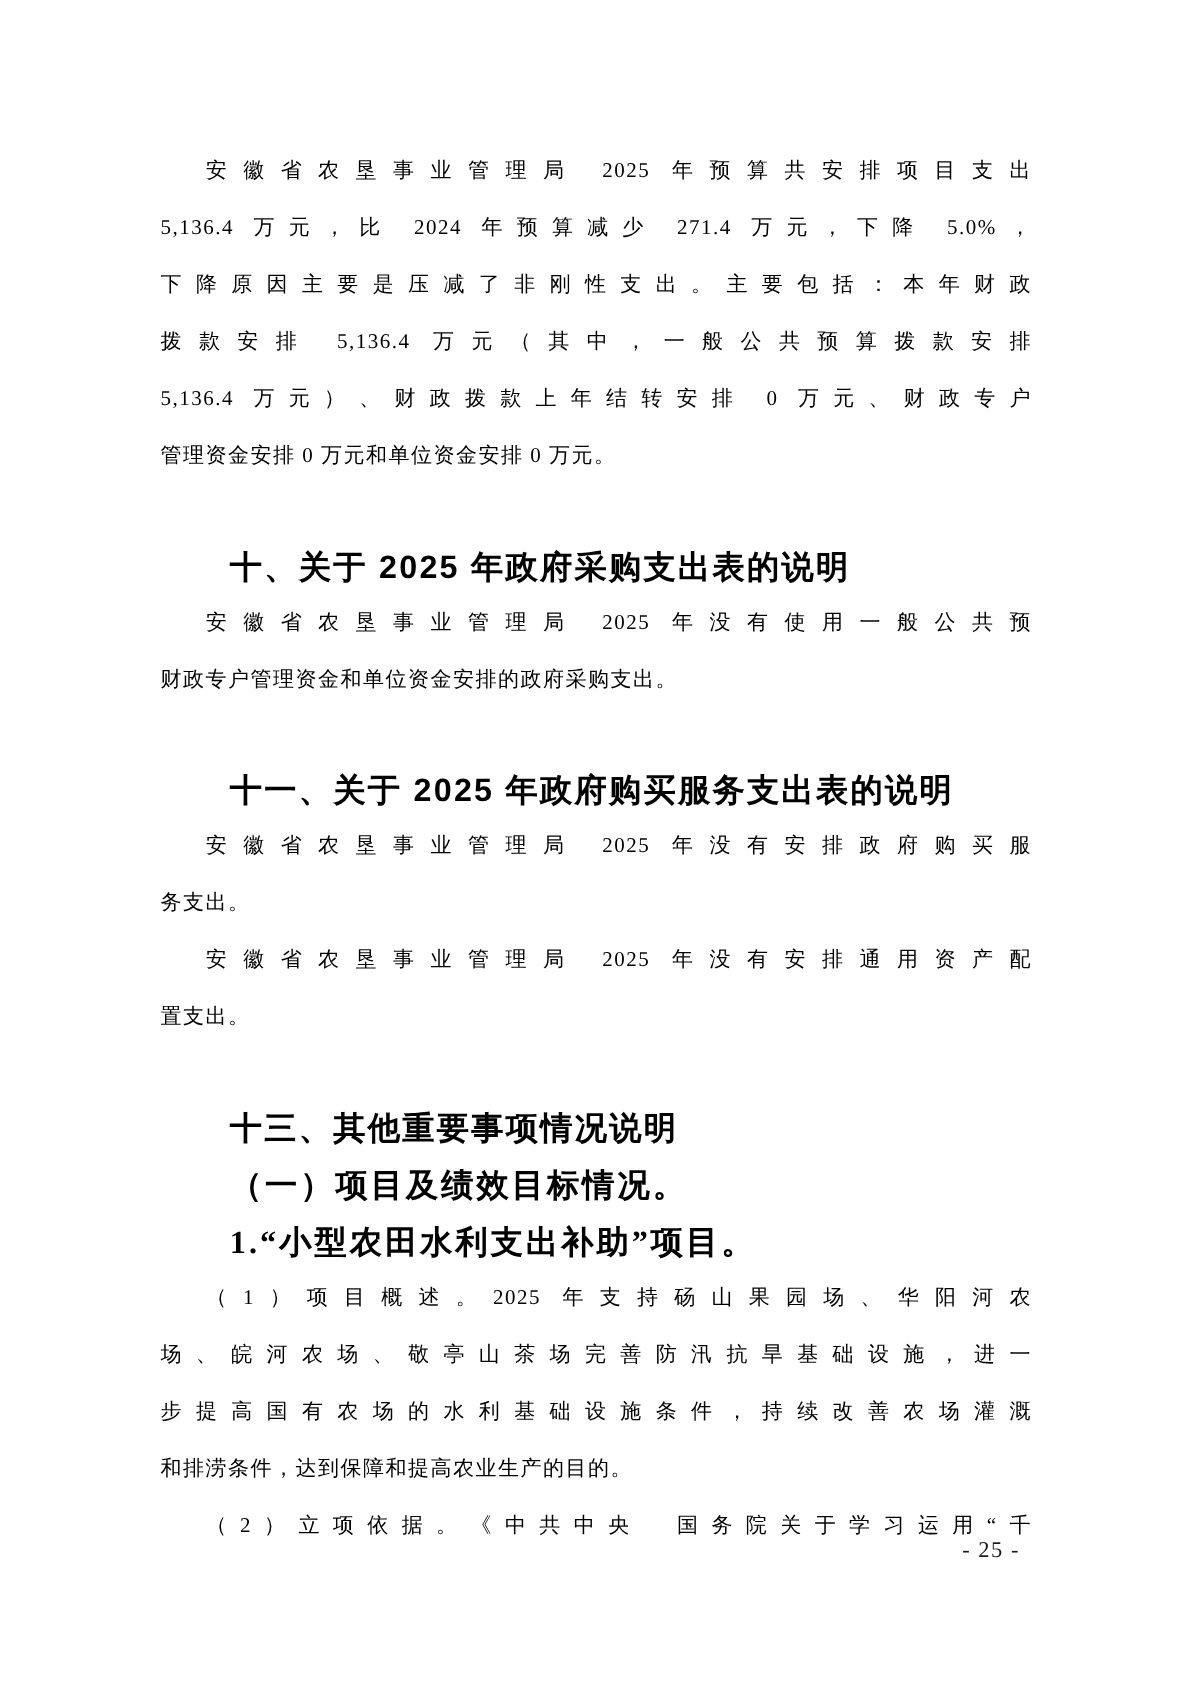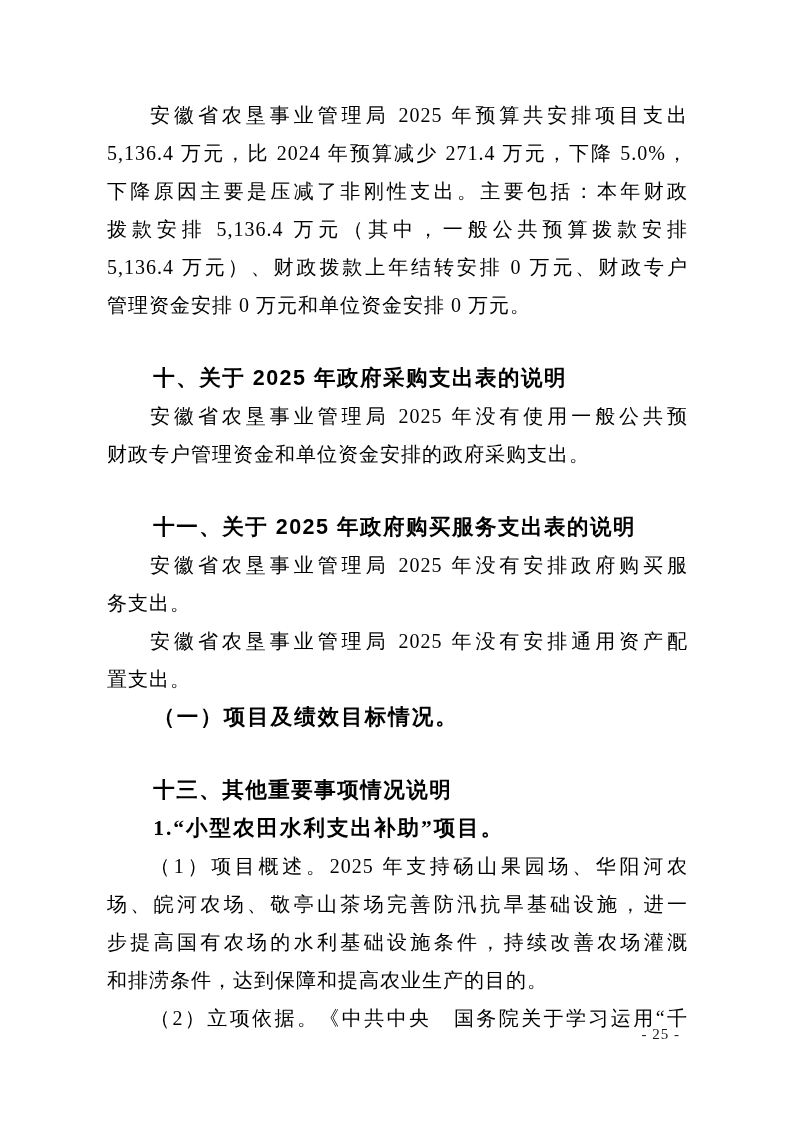--- a/index.html
+++ b/index.html
@@ -17,21 +17,21 @@
   }
   .content {
     position: absolute;
     left: 107px;
     top: 96px;
     width: 581px;
   }
   .line {
     height: 38px;
     line-height: 38px;
-    font-size: 20px;
+    font-size: 14px;
     letter-spacing: 1px;
     overflow: hidden;
     font-family: "Liberation Serif", "DejaVu Serif", serif;
   }
   .line.just {
     text-align: justify;
     text-align-last: justify;
   }
   .line.ind {
     text-indent: 2.15em;
@@ -71,22 +71,22 @@
       <div class="line body just">5,136.4 万元）、财政拨款上年结转安排 0 万元、财政专户</div>
       <div class="line body">管理资金安排 0 万元和单位资金安排 0 万元。</div>
       <div class="line h1 ind">十、关于 2025 年政府采购支出表的说明</div>
       <div class="line body ind just">安徽省农垦事业管理局 2025 年没有使用一般公共预</div>
       <div class="line body">财政专户管理资金和单位资金安排的政府采购支出。</div>
       <div class="line h1 ind">十一、关于 2025 年政府购买服务支出表的说明</div>
       <div class="line body ind just">安徽省农垦事业管理局 2025 年没有安排政府购买服</div>
       <div class="line body">务支出。</div>
       <div class="line body ind just">安徽省农垦事业管理局 2025 年没有安排通用资产配</div>
       <div class="line body">置支出。</div>
+      <div class="line h1 ind">十三、其他重要事项情况说明</div>
       <div class="line h2 ind">（一）项目及绩效目标情况。</div>
-      <div class="line h1 ind">十三、其他重要事项情况说明</div>
       <div class="line h2 ind">1.“小型农田水利支出补助”项目。</div>
       <div class="line body ind just">（1）项目概述。2025 年支持砀山果园场、华阳河农</div>
       <div class="line body just">场、皖河农场、敬亭山茶场完善防汛抗旱基础设施，进一</div>
       <div class="line body just">步提高国有农场的水利基础设施条件，持续改善农场灌溉</div>
       <div class="line body">和排涝条件，达到保障和提高农业生产的目的。</div>
       <div class="line body ind just">（2）立项依据。《中共中央　国务院关于学习运用“千</div>
     </div>
   <div class="page-number">- 25 -</div>
 </div>
 

